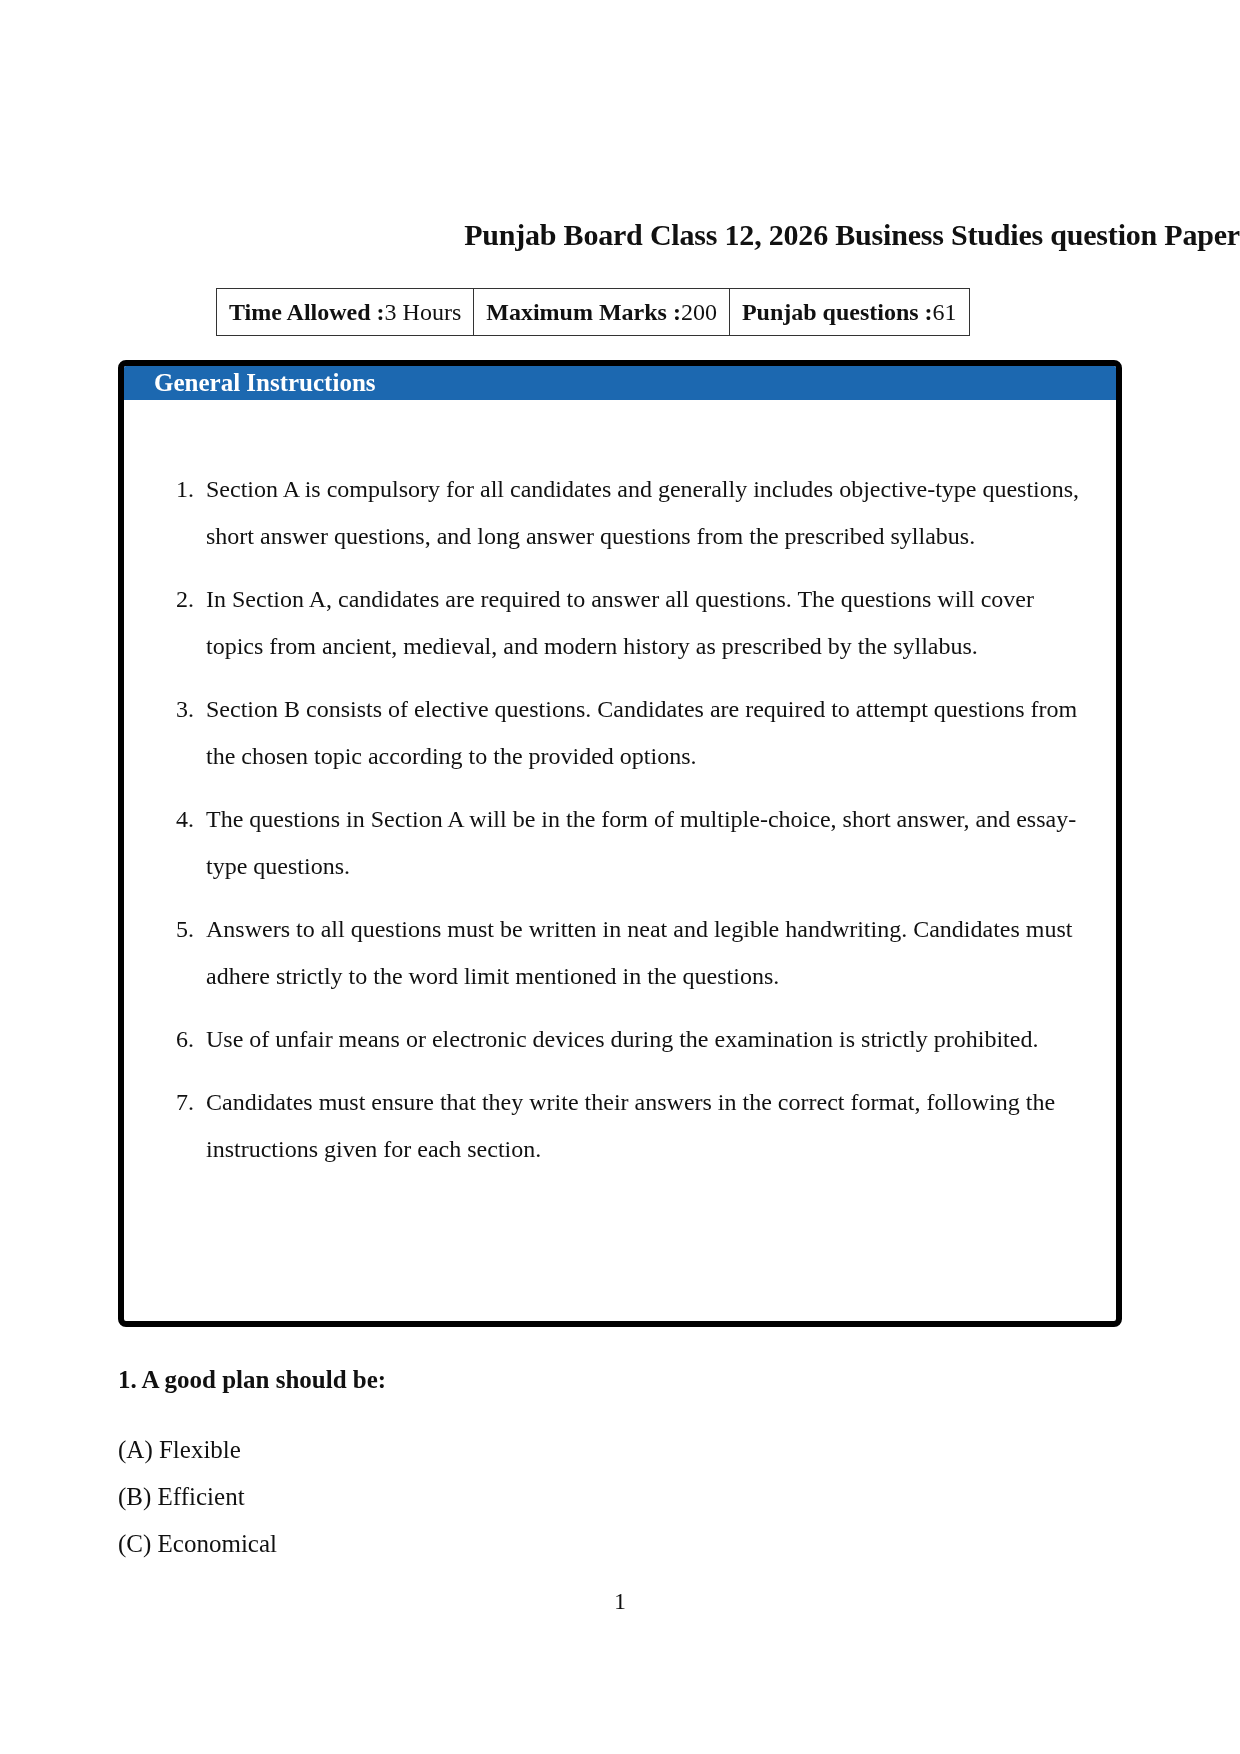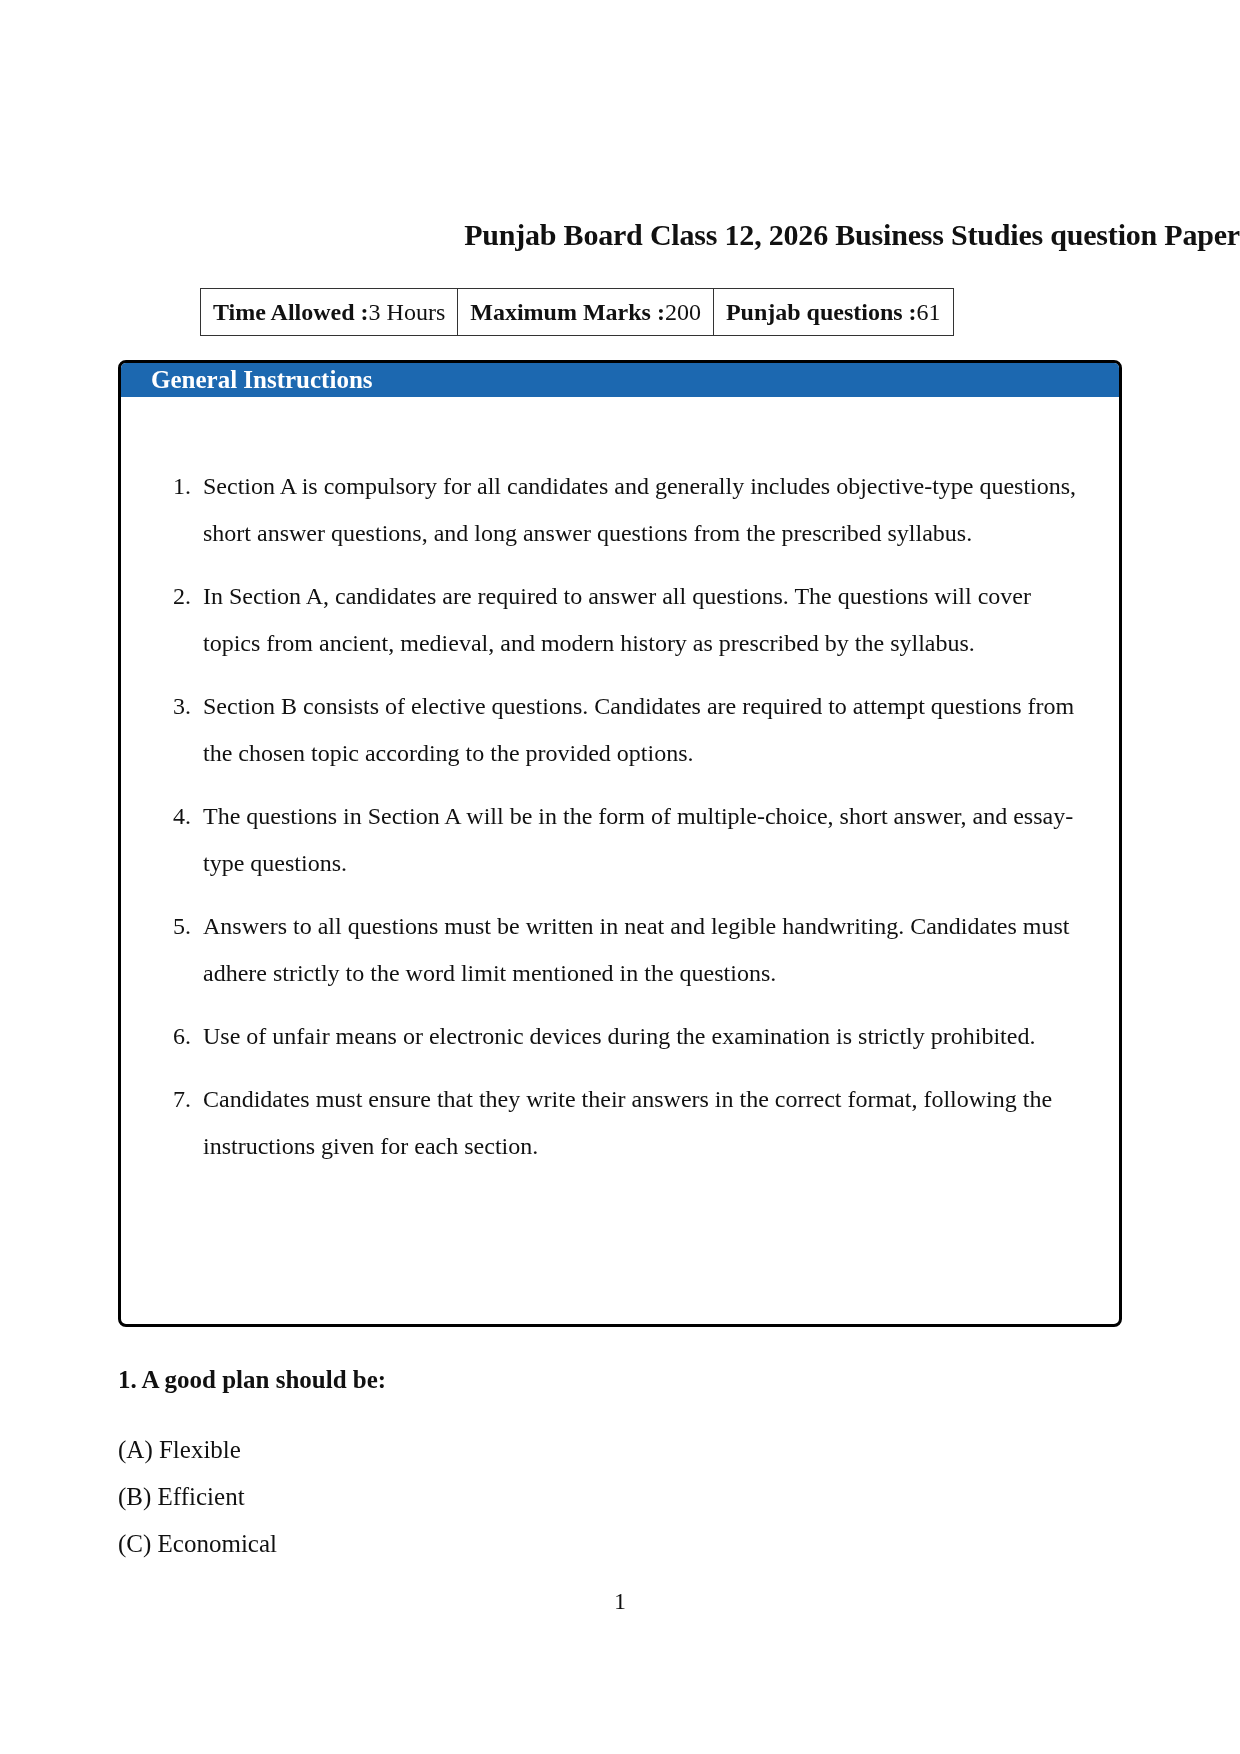--- a/index.html
+++ b/index.html
@@ -5,32 +5,32 @@
   html, body { margin: 0; padding: 0; background: #ffffff; }
   body {
     width: 1240px; height: 1754px; position: relative; overflow: hidden;
     font-family: "Liberation Serif", "DejaVu Serif", serif; color: #111;
   }
   .title {
     position: absolute; top: 218px; left: 0; width: 1240px; text-align: right;
     font-weight: bold; font-size: 30px; letter-spacing: -0.2px;
   }
   .meta-table {
-    position: absolute; top: 288px; left: 200px; height: 48px;
+    position: absolute; top: 288px; left: 216px; height: 48px;
     display: flex; border: 1.5px solid #333; box-sizing: border-box;
   }
   .meta-cell {
     display: flex; align-items: center; padding: 0 12px; font-size: 24px; white-space: nowrap;
     box-sizing: border-box;
   }
   .meta-cell + .meta-cell { border-left: 1.5px solid #333; }
   .meta-cell .k { font-weight: bold; }
   .box {
     position: absolute; top: 360px; left: 118px; width: 1004px; height: 967px;
-    border: 3px solid #000000; border-radius: 8px; box-sizing: border-box; overflow: hidden;
+    border: 6px solid #000000; border-radius: 8px; box-sizing: border-box; overflow: hidden;
   }
   .box-header {
     background: #1c68b0; color: #fff; height: 34px; font-weight: bold; font-size: 25px;
     padding-left: 30px; line-height: 34px;
   }
   .box-lead {
     font-weight: bold; font-size: 25px; padding-left: 30px; margin-top: 8px;
   }
   ol.instr {
     list-style: none; margin: 0; padding: 0; position: absolute; left: 52px; top: 100px; right: 30px;

